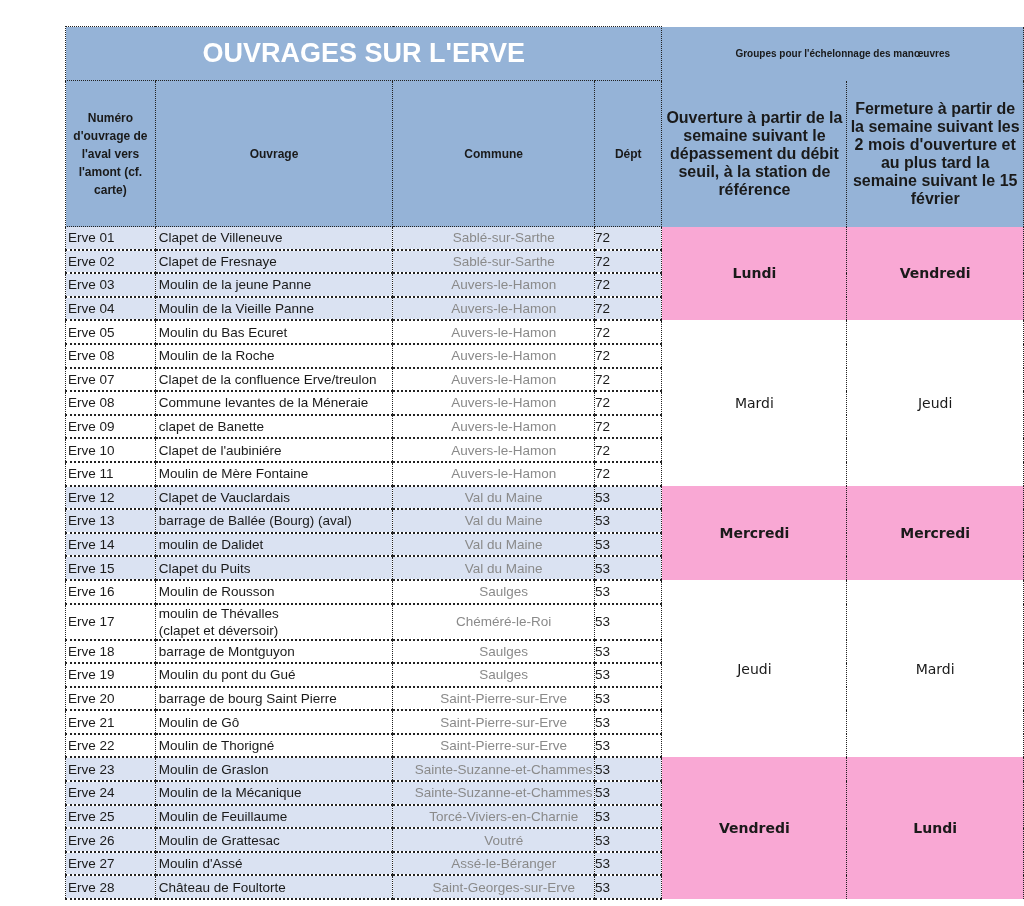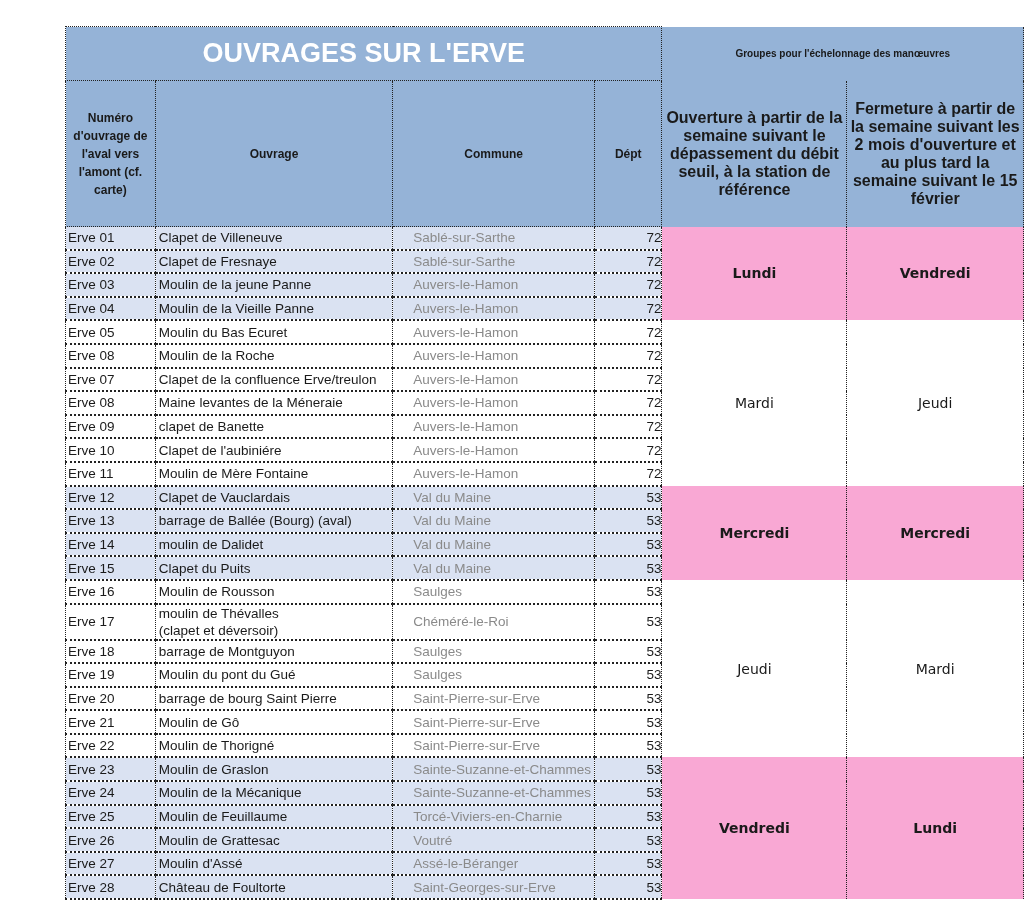--- a/index.html
+++ b/index.html
@@ -14,22 +14,22 @@
   .grp-title { font-weight: bold; font-size: 10px; text-align: center; color: #1a1a1a;
                border-right: 1px dotted #222; }
   .colh { font-weight: bold; font-size: 12px; text-align: center; line-height: 18px;
           height: 145px; border: 1px dotted #222; color: #1a1a1a; }
   .colh2 { font-weight: bold; font-size: 16px; text-align: center; line-height: 18px;
            border-right: 1px dotted #222; color: #1a1a1a; padding: 0 2px; }
   .row td.cell { font-size: 13.5px; height: 21.6px; border-right: 1px dotted #222;
                  border-bottom: 2px dotted #222; white-space: nowrap; overflow: hidden; }
   .row td.num { padding-left: 2px; border-left: 1px dotted #222; }
   .row td.ouv { padding-left: 3px; line-height: 17px; }
-  .row td.com { padding-left: 20px; color: #8a8a8a; }
-  .row td.dep { text-align: right; }
+  .row td.com { padding-left: 20px; color: #8a8a8a; text-align: center; }
+  .row td.dep { text-align: left; }
   .row.tall td.cell { height: 34px; }
   .row.shade td.cell { background: #dae2f2; }
   .row.plain td.cell { background: #ffffff; }
   td.day { font-family: "DejaVu Sans", sans-serif; font-size: 14px; text-align: center;
            color: #1a1a1a; border-right: 1px dotted #222; }
   td.day.shade { background: #f9a8d4; font-weight: bold; }
   td.day.plain { background: #ffffff; }
 </style>
 </head>
 <body>
@@ -113,21 +113,21 @@
           <td class="cell num">Erve 07</td>
           <td class="cell ouv">
             <div>Clapet de la confluence Erve/treulon</div>
           </td>
           <td class="cell com">Auvers-le-Hamon</td>
           <td class="cell dep">72</td>
         </tr>
         <tr class="row plain">
           <td class="cell num">Erve 08</td>
           <td class="cell ouv">
-            <div>Maine levantes de la Méneraie</div>
+            <div>Commune levantes de la Méneraie</div>
           </td>
           <td class="cell com">Auvers-le-Hamon</td>
           <td class="cell dep">72</td>
         </tr>
         <tr class="row plain">
           <td class="cell num">Erve 09</td>
           <td class="cell ouv">
             <div>clapet de Banette</div>
           </td>
           <td class="cell com">Auvers-le-Hamon</td>

